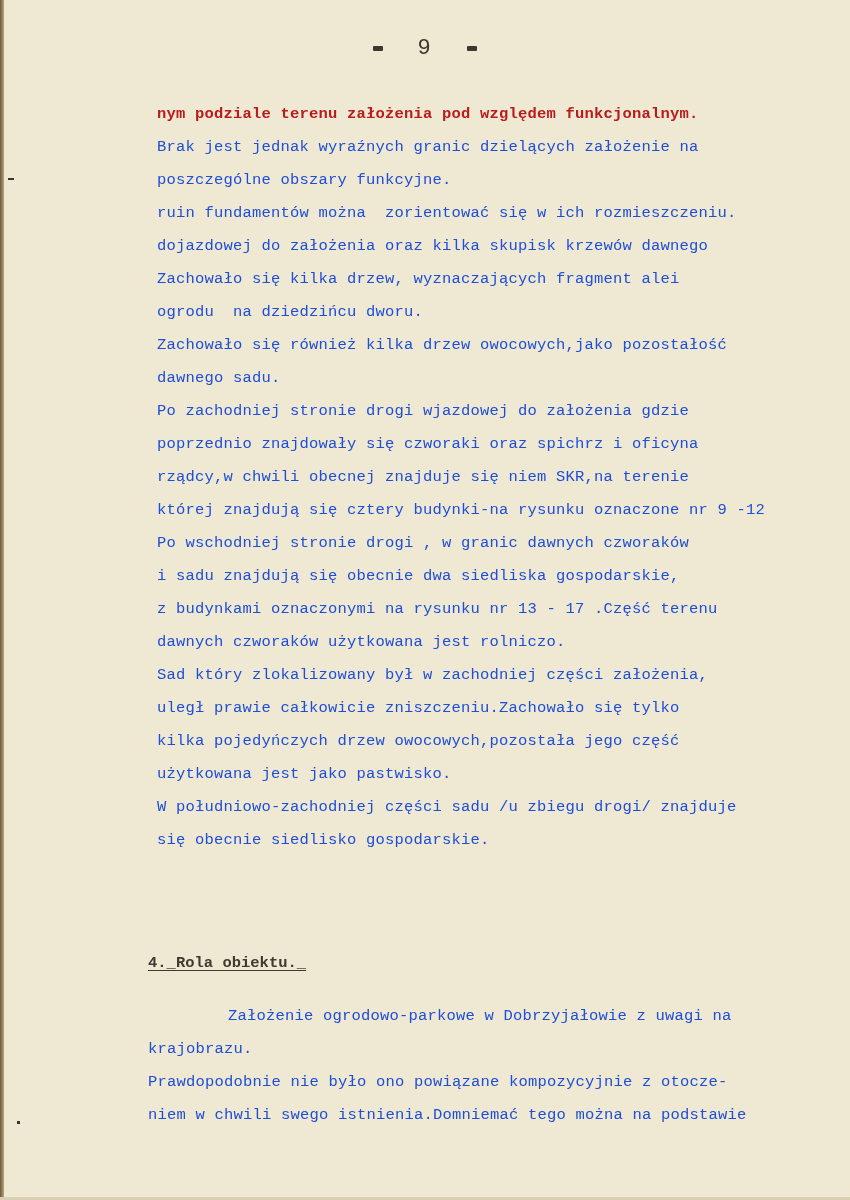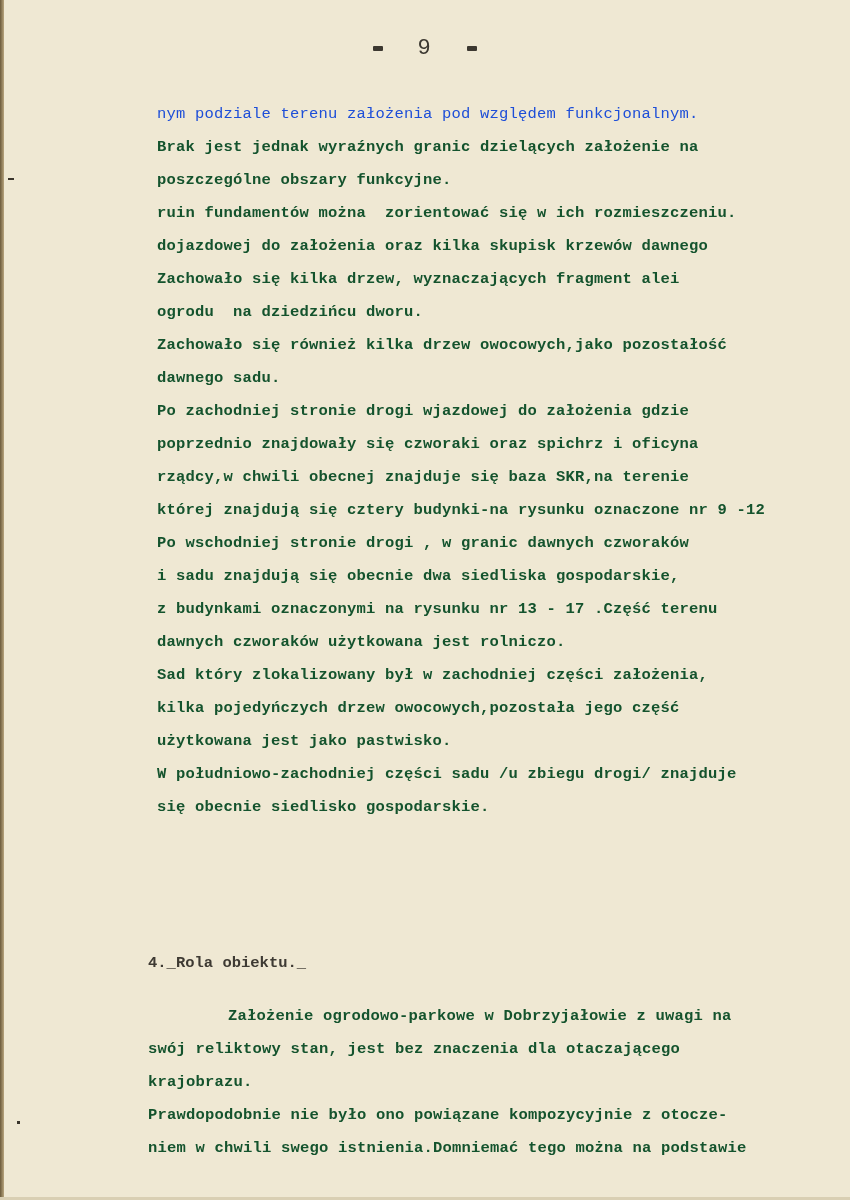--- a/index.html
+++ b/index.html
@@ -61,31 +61,31 @@
       left: 157px;
       top: 98px;
       width: 680px;
     }
     .line {
       height: 33px;
       line-height: 33px;
       font-size: 15.5px;
       white-space: pre;
       letter-spacing: 0.2px;
-      color: #14532d;
-      font-weight: bold;
+      color: #1d4ed8;
     }
-    .line.bold { font-weight: normal; color: #1d4ed8; }
+    .line.bold { font-weight: bold; color: #b91c1c; }
     .heading {
       position: absolute;
       left: 148px;
       top: 954px;
       font-size: 15.5px;
       font-weight: bold;
       color: #3e3a33;
+      text-decoration: underline;
       text-underline-offset: 3px;
       white-space: pre;
     }
     .section2 {
       position: absolute;
       left: 148px;
       top: 1000px;
       width: 680px;
     }
     .indent { padding-left: 80px; }
@@ -107,34 +107,34 @@
   <div class="line">Brak jest jednak wyraźnych granic dzielących założenie na</div>
   <div class="line">poszczególne obszary funkcyjne.</div>
   <div class="line">ruin fundamentów można  zorientować się w ich rozmieszczeniu.</div>
   <div class="line">dojazdowej do założenia oraz kilka skupisk krzewów dawnego</div>
   <div class="line">Zachowało się kilka drzew, wyznaczających fragment alei</div>
   <div class="line">ogrodu  na dziedzińcu dworu.</div>
   <div class="line">Zachowało się również kilka drzew owocowych,jako pozostałość</div>
   <div class="line">dawnego sadu.</div>
   <div class="line">Po zachodniej stronie drogi wjazdowej do założenia gdzie</div>
   <div class="line">poprzednio znajdowały się czworaki oraz spichrz i oficyna</div>
-  <div class="line">rządcy,w chwili obecnej znajduje się baza SKR,na terenie</div>
+  <div class="line">rządcy,w chwili obecnej znajduje się niem SKR,na terenie</div>
   <div class="line">której znajdują się cztery budynki-na rysunku oznaczone nr 9 -12</div>
   <div class="line">Po wschodniej stronie drogi , w granic dawnych czworaków</div>
   <div class="line">i sadu znajdują się obecnie dwa siedliska gospodarskie,</div>
   <div class="line">z budynkami oznaczonymi na rysunku nr 13 - 17 .Część terenu</div>
   <div class="line">dawnych czworaków użytkowana jest rolniczo.</div>
   <div class="line">Sad który zlokalizowany był w zachodniej części założenia,</div>
+  <div class="line">uległ prawie całkowicie zniszczeniu.Zachowało się tylko</div>
   <div class="line">kilka pojedyńczych drzew owocowych,pozostała jego część</div>
   <div class="line">użytkowana jest jako pastwisko.</div>
   <div class="line">W południowo-zachodniej części sadu /u zbiegu drogi/ znajduje</div>
   <div class="line">się obecnie siedlisko gospodarskie.</div>
 </div>
 
 <div class="heading">4._Rola obiektu._</div>
 
 <div class="section2">
   <div class="line indent">Założenie ogrodowo-parkowe w Dobrzyjałowie z uwagi na</div>
-  <div class="line">swój reliktowy stan, jest bez znaczenia dla otaczającego</div>
   <div class="line">krajobrazu.</div>
   <div class="line">Prawdopodobnie nie było ono powiązane kompozycyjnie z otocze-</div>
   <div class="line">niem w chwili swego istnienia.Domniemać tego można na podstawie</div>
 </div>
 
 </body></html>

